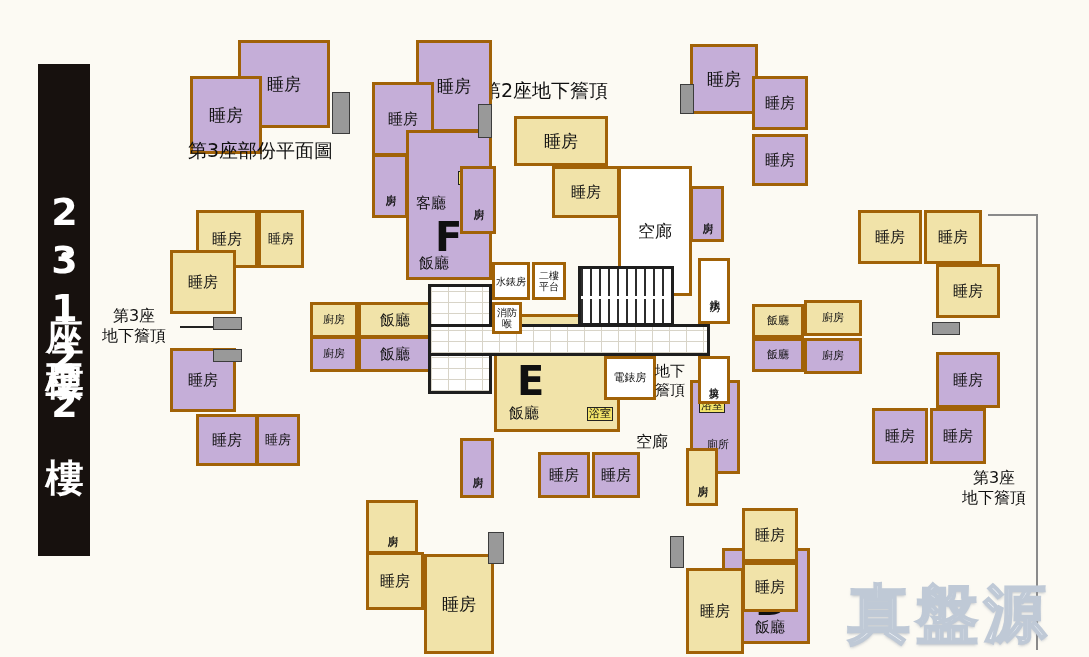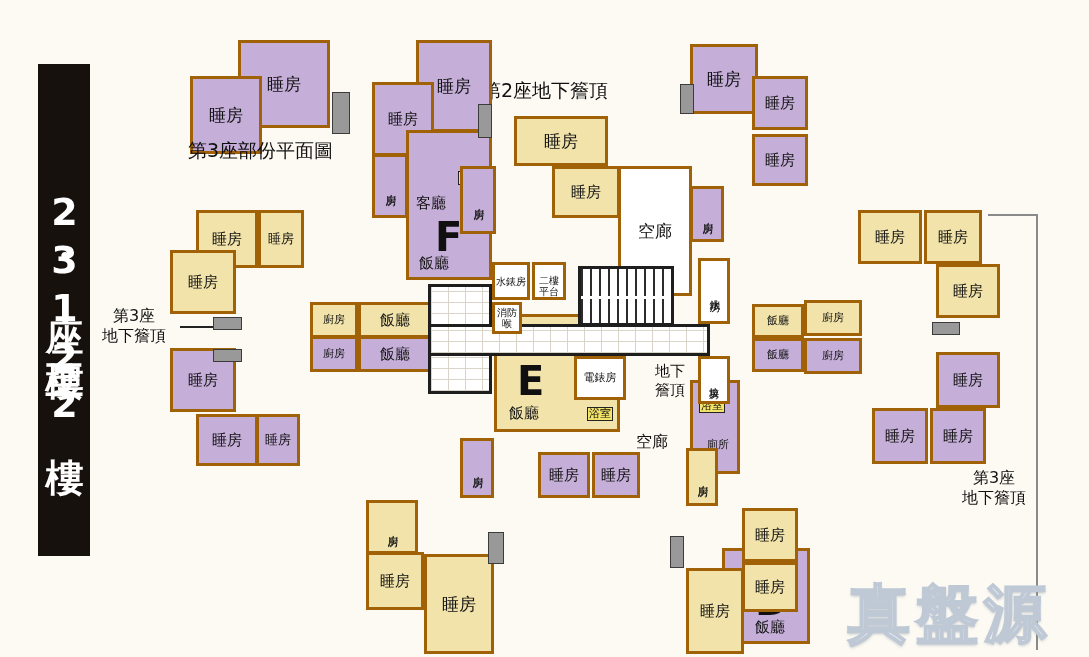--- a/index.html
+++ b/index.html
@@ -206,28 +206,28 @@
 
 <div class="corridor" style="left:428px;top:284px;width:64px;height:110px;"></div>
 <div class="corridor" style="left:428px;top:324px;width:282px;height:32px;"></div>
 <div class="stairs" style="left:578px;top:266px;width:96px;height:60px;">
     <div class="mid"></div>
   </div>
 
 <div class="room white" style="left:492px;top:262px;width:38px;height:38px;">
   <span class="lbl xs">水錶房</span>
 </div>
-<div class="room white" style="left:532px;top:262px;width:34px;height:38px;align-items:flex-end;">
+<div class="room white" style="left:532px;top:262px;width:34px;height:38px;">
   <span class="lbl xs">二樓平台</span>
 </div>
 <div class="room white" style="left:492px;top:302px;width:30px;height:32px;">
   <span class="lbl xs">消防喉</span>
 </div>
 
-<div class="room white" style="left:574px;top:356px;width:52px;height:44px;">
+<div class="room white" style="left:604px;top:356px;width:52px;height:44px;">
   <span class="lbl sm">電錶房</span>
 </div>
 <div class="caption sm" style="left:648px;top:362px;width:44px;font-size:15px;">地下簷頂</div>
 
 <div class="room white" style="left:698px;top:258px;width:32px;height:66px;">
   <span class="lbl sm v">水錶房</span>
 </div>
 <div class="room white" style="left:698px;top:356px;width:32px;height:48px;">
   <span class="lbl xs v">垃圾房</span>
 </div>

